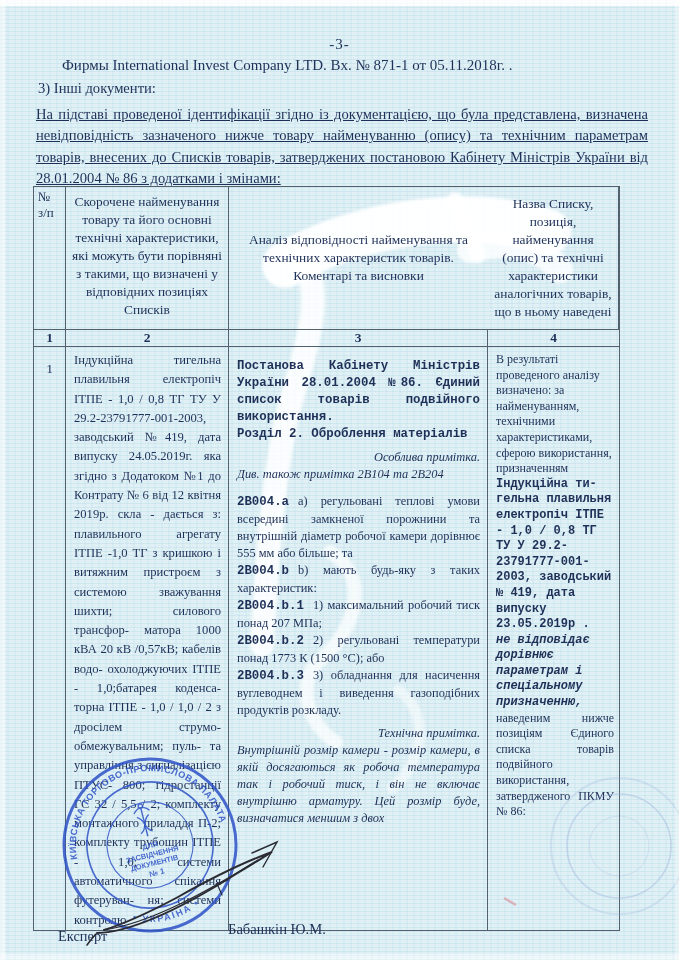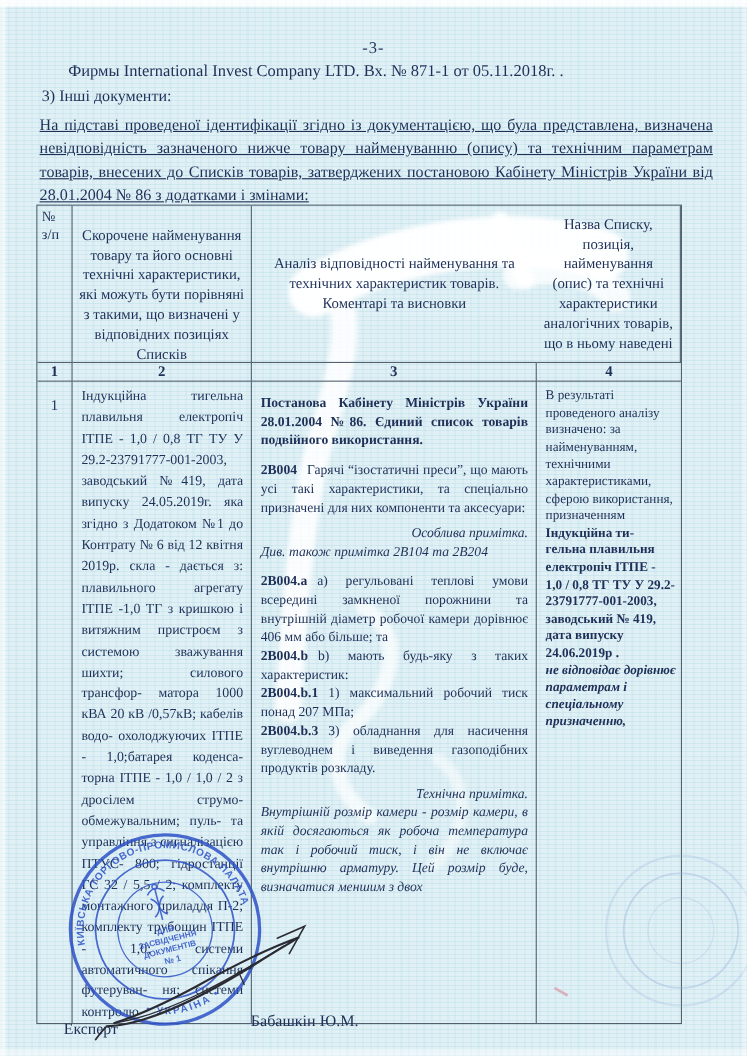--- a/index.html
+++ b/index.html
@@ -13,21 +13,21 @@
     background-color:#e0f0f5;
     background-image:
       repeating-linear-gradient(0deg, rgba(120,190,210,.16) 0 1px, rgba(255,255,255,0) 1px 4px),
       repeating-linear-gradient(90deg, rgba(140,200,220,.10) 0 2px, rgba(255,255,255,0) 2px 7px);
   }
   .layer{position:absolute;inset:0;pointer-events:none;}
   .z1{z-index:1}.z2{z-index:2}.z3{z-index:3}
   .abs{position:absolute;}
   .center{text-align:center;width:100%;}
   .j{text-align:justify;}
-  .b{font-weight:bold;}
+  .b{font-weight:bold;font-family:Liberation Mono, monospace;}
   .it{font-style:italic;}
   .pre{white-space:pre-line;}
 
   
   .pagenum{top:36px;font-size:15px;letter-spacing:1px;}
   .refline{top:57px;left:62px;font-size:15px;}
   .otherdocs{top:80px;left:38px;font-size:14.6px;}
   .intro{top:104px;left:36px;width:612px;font-size:14.6px;line-height:21.4px;text-decoration:underline;}
 
   
@@ -37,21 +37,21 @@
     grid-template-columns:32px 163px 259px 131px;
     grid-template-rows:143px 17px minmax(531px,auto);
     border:1px solid #53616e;
     background:transparent;
   }
   .cell{border-right:1px solid #53616e;border-bottom:1px solid #53616e;box-sizing:border-box;min-width:0;}
   .cell.lastcol{border-right:none;}
   .cell.lastrow{border-bottom:none;}
   .hc{font-size:13.4px;line-height:18px;text-align:center;display:flex;flex-direction:column;align-items:center;}
   .hc1{align-items:flex-start;padding:2px 0 0 4px;text-align:left;font-size:13px;line-height:16px;}
-  .hc2{padding-top:18px;}
+  .hc2{padding-top:6px;}
   .hc3,.hc4{justify-content:center;}
   .hc2,.hc3,.hc4{padding-left:5px;padding-right:5px;}
   .numrow{font-weight:bold;font-size:13.5px;line-height:16px;text-align:center;padding-top:0;}
   .bd1{font-size:13.5px;text-align:center;padding-top:14px;}
   .bd2{font-size:12.6px;line-height:19.3px;padding:4px 7px 0 8px;}
   .bd3{font-size:12.4px;line-height:17px;padding:11px 7px 0 8px;}
   .bd4{font-size:12px;line-height:15.6px;padding:5px 5px 0 8px;}
   .bd3 p,.bd4 p{margin:0;}
   .gap10{margin-top:10px !important;}
   .gap6{margin-top:6px !important;text-align:right;}
@@ -108,35 +108,37 @@
       <div class="cell numrow">2</div>
       <div class="cell numrow">3</div>
       <div class="cell numrow lastcol">4</div>
 
       <div class="cell bd1 lastrow">1</div>
 
       <div class="cell bd2 j lastrow">Індукційна тигельна плавильня електропіч ІТПЕ - 1,0 / 0,8 ТГ ТУ У 29.2-23791777-001-2003, заводський №419, дата випуску 24.05.2019г. яка згідно з Додатоком №1 до Контрату № 6 від 12 квітня 2019р. скла - дається з: плавильного агрегату ІТПЕ -1,0 ТГ з кришкою і витяжним пристроєм з системою зважування шихти; силового трансфор- матора 1000 кВА 20 кВ /0,57кВ; кабелів водо- охолоджуючих ІТПЕ - 1,0;батарея коденса- торна ІТПЕ - 1,0 / 1,0 / 2 з дросілем струмо- обмежувальним; пуль- та управління з сигналізацією ПТУС- 800; гідростанції ГС 32 / 5,5 / 2; комплекту монтажного приладдя П-2; комплекту трубошин ІТПЕ - 1,0; системи автоматичного спікання футеруван- ня; системи контролю</div>
 
       <div class="cell bd3 lastrow">
         <p class="b j">Постанова Кабінету Міністрів України 28.01.2004 №86.   Єдиний список товарів подвійного використання.</p>
-        <p class="j gap10"><span class="b code">2В004</span><span>Гарячі “ізостатичні преси”, що мають усі такі характеристики, та спеціально призначені для них компоненти та аксесуари:</span></p>
+        <p class="b">Розділ 2. Оброблення матеріалів</p>
         <p class="it indent gap6">Особлива примітка.</p>
         <p class="it">Див. також примітка 2В104 та 2В204</p>
-        <p class="j gap10"><span class="b code">2В004.a</span><span>а) регульовані теплові умови всередині замкненої порожнини та внутрішній діаметр робочої камери дорівнює 406 мм або більше; та</span></p>
+        <p class="j gap10"><span class="b code">2В004.a</span><span>а) регульовані теплові умови всередині замкненої порожнини та внутрішній діаметр робочої камери дорівнює 555 мм або більше; та</span></p>
         <p class="j"><span class="b code">2В004.b</span><span>b) мають будь-яку з таких характеристик:</span></p>
         <p class="j"><span class="b code">2В004.b.1</span><span>1) максимальний робочий тиск понад 207 МПа;</span></p>
+        <p class="j"><span class="b code">2В004.b.2</span><span>2) регульовані температури понад 1773 К (1500 °С); або</span></p>
         <p class="j"><span class="b code">2В004.b.3</span><span>3) обладнання для насичення вуглеводнем і виведення газоподібних продуктів розкладу.</span></p>
         <p class="it indent gap6">Технічна примітка.</p>
         <p class="it j">Внутрішній розмір камери - розмір камери, в якій досягаються як робоча температура так і робочий тиск, і він не включає внутрішню арматуру. Цей розмір буде, визначатися меншим з двох</p>
       </div>
 
       <div class="cell bd4 lastrow lastcol">
         <p>В результаті проведеного аналізу визначено: за найменуванням, технічними характеристиками, сферою використання, призначенням</p>
-        <p class="b">Індукційна ти- гельна плавильня електропіч ІТПЕ - 1,0 / 0,8 ТГ ТУ У 29.2-23791777-001-2003, заводський № 419, дата випуску 24.06.2019р .</p>
+        <p class="b">Індукційна ти- гельна плавильня електропіч ІТПЕ - 1,0 / 0,8 ТГ ТУ У 29.2-23791777-001-2003, заводський № 419, дата випуску 23.05.2019р .</p>
         <p class="b it">не відповідає дорівнює параметрам і спеціальному призначенню,</p>
+        <p class="j">наведеним нижче позиціям Єдиного списка товарів подвійного використання, затвердженого ПКМУ № 86:</p>
       </div>
     </div>
 
     <div class="abs expert">Експерт</div>
     <div class="abs expname">Бабашкін Ю.М.</div>
   </div>
 
   <svg class="layer z3" width="679" height="960" viewBox="0 0 679 960">
 
     <g stroke="#8fa6d8" fill="none">

